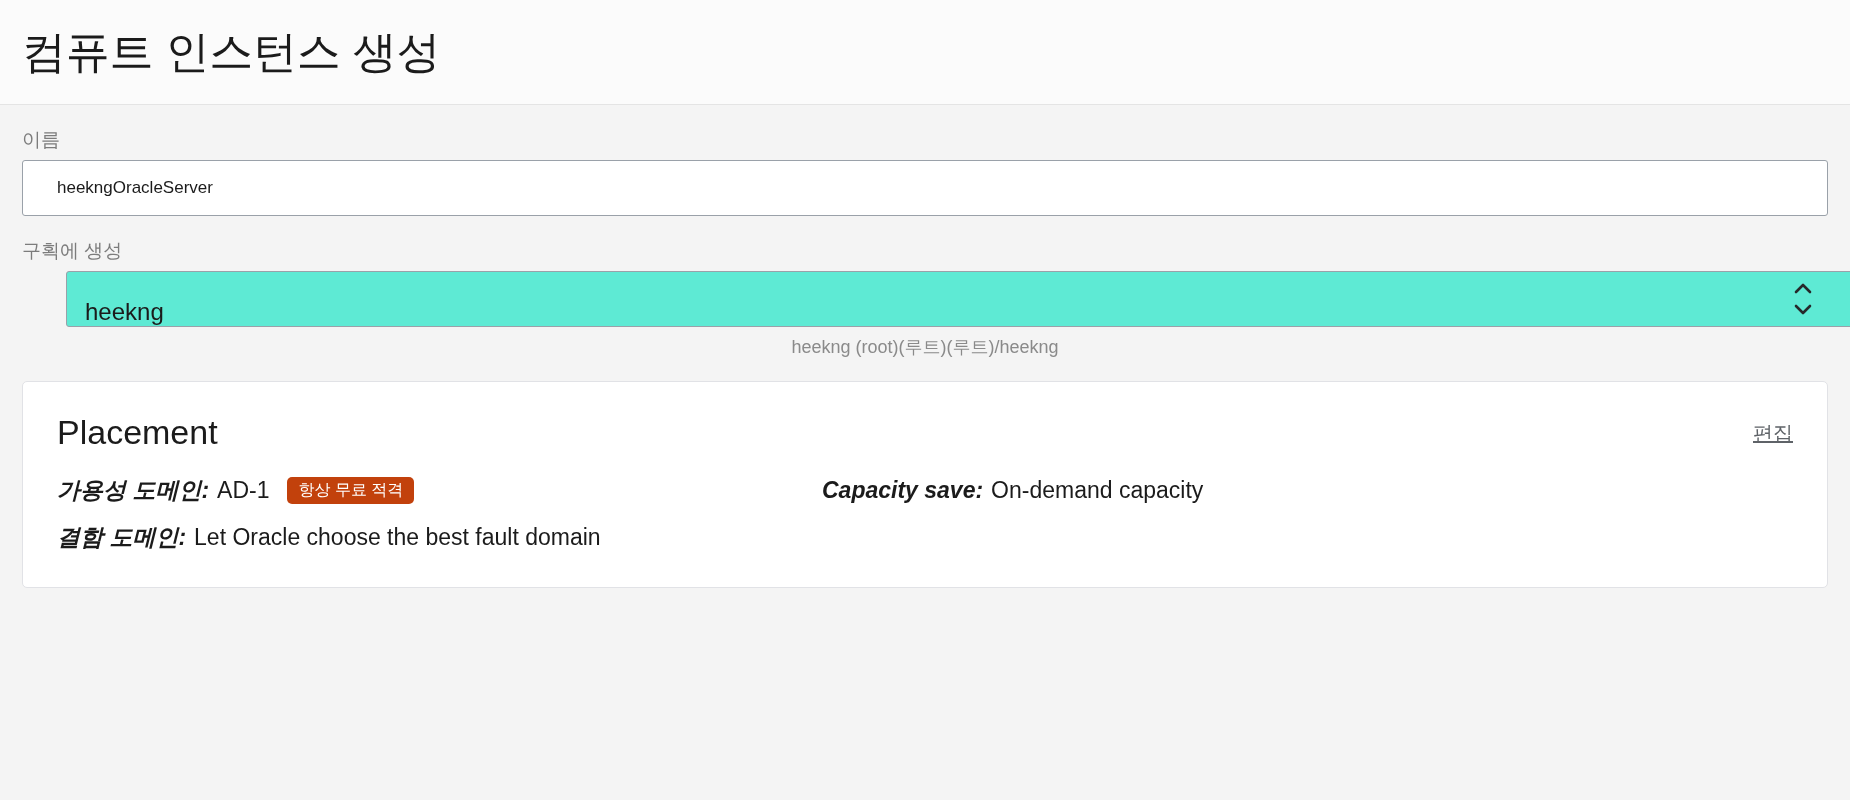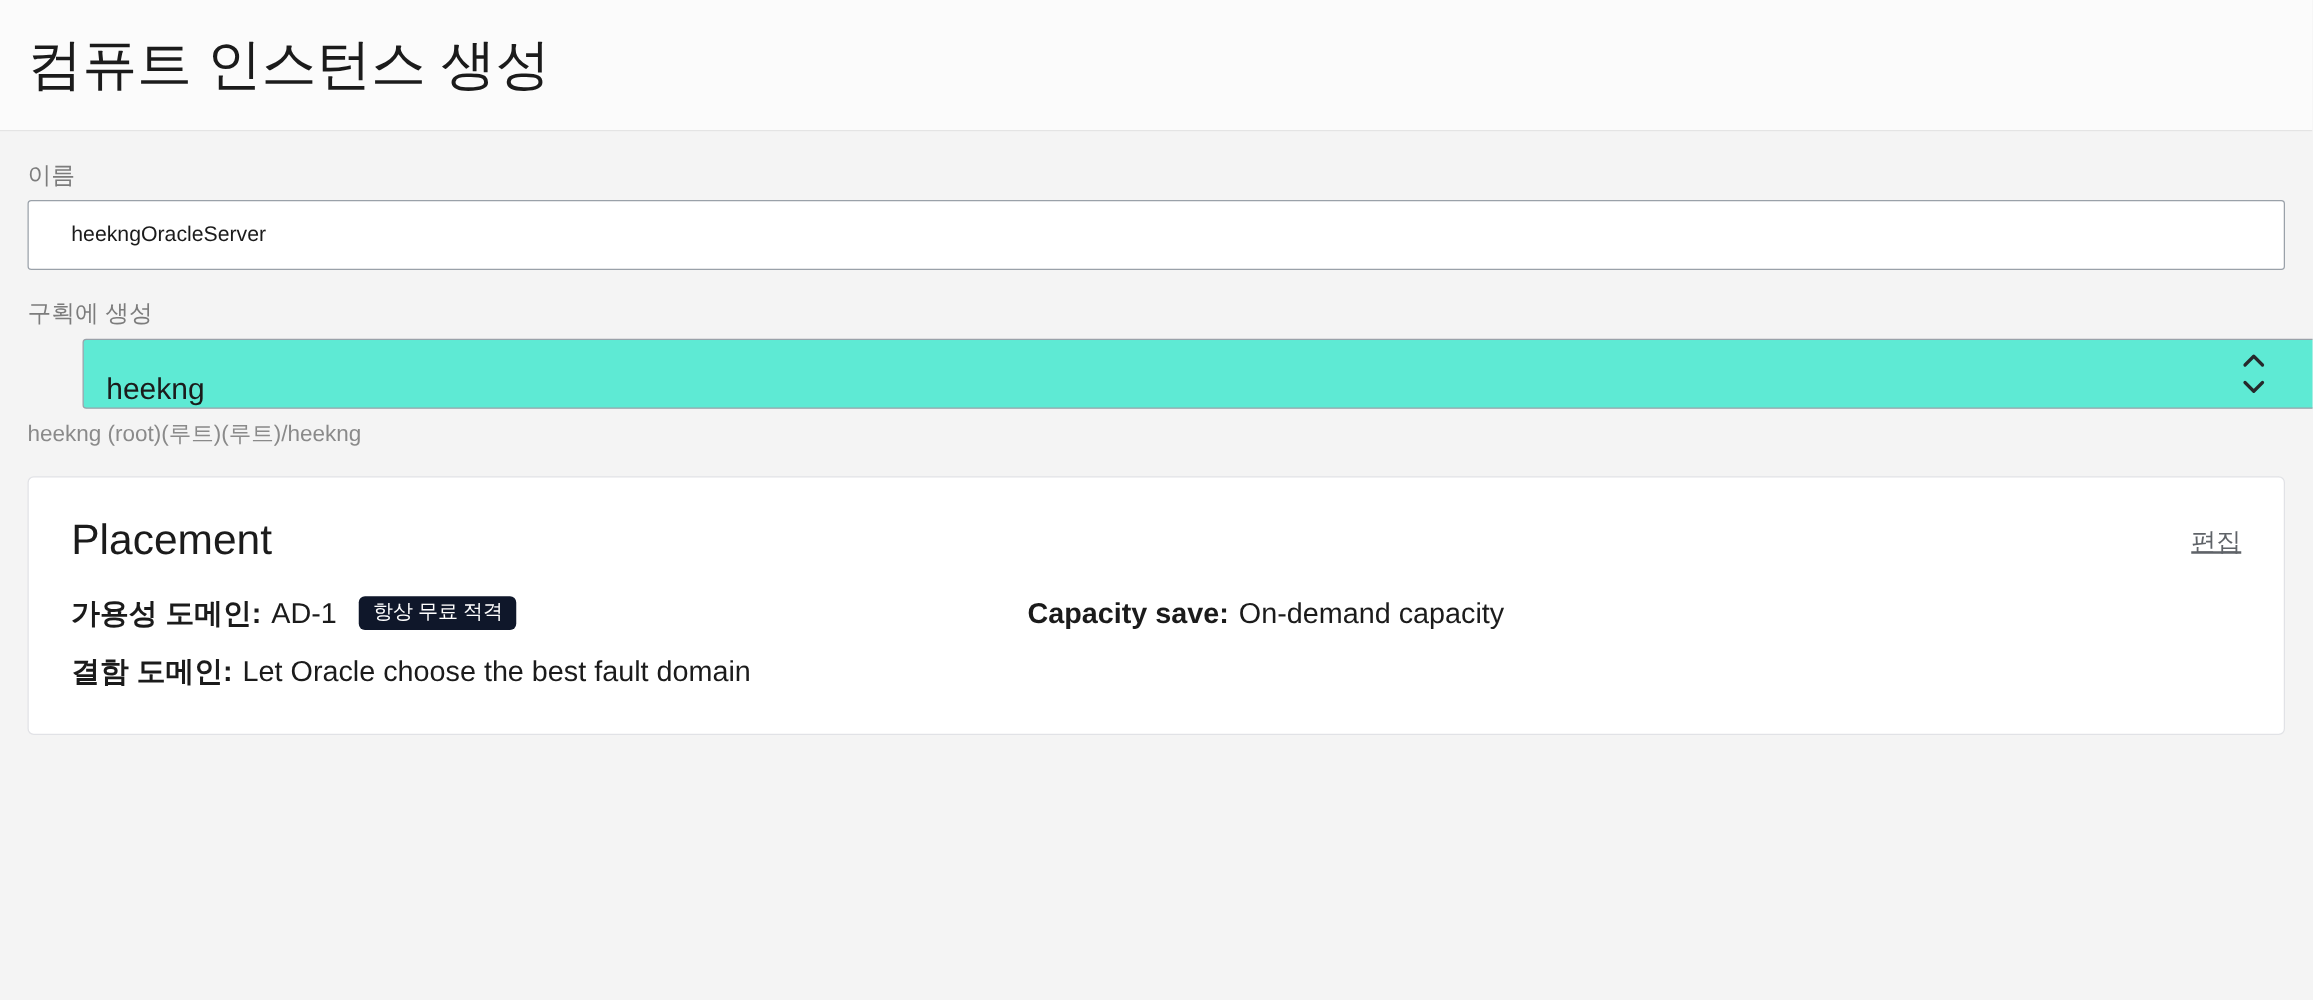--- a/index.html
+++ b/index.html
@@ -103,20 +103,21 @@
     flex-direction: column;
     justify-content: space-between;
     align-items: center;
     color: #26292b;
   }
   .stepper-icon svg { display: block; }
   .helper-text {
     font-size: 18px;
     color: #8a8a8a;
     margin-top: 8px;
+    text-align: center;
   }
   
   .card {
     margin-top: 22px;
     width: 1806px;
     box-sizing: border-box;
     background: #ffffff;
     border: 1px solid #e1e2e6;
     border-radius: 5px;
     padding: 30px 34px 34px 34px;
@@ -154,33 +155,33 @@
     color: #1b1b1b;
     line-height: 1.35;
     display: flex;
     align-items: center;
     flex-wrap: nowrap;
   }
   .detail-key {
     font-weight: bold;
     margin-right: 8px;
     white-space: nowrap;
+    font-style: italic;
   }
   .detail-val { white-space: nowrap; }
   .badge {
     display: inline-block;
-    background: #0f172a;
+    background: #c2410c;
     color: #ffffff;
     font-size: 16px;
     border-radius: 5px;
     padding: 5px 11px 6px 11px;
     margin-left: 18px;
     line-height: 1;
     white-space: nowrap;
-    font-family: Liberation Serif, serif;
   }
 </style>
 </head>
 <body>
 
 <div class="page">
 
   <div class="page-header">
     <h1 class="page-title">컴퓨트 인스턴스 생성</h1>
   </div>

